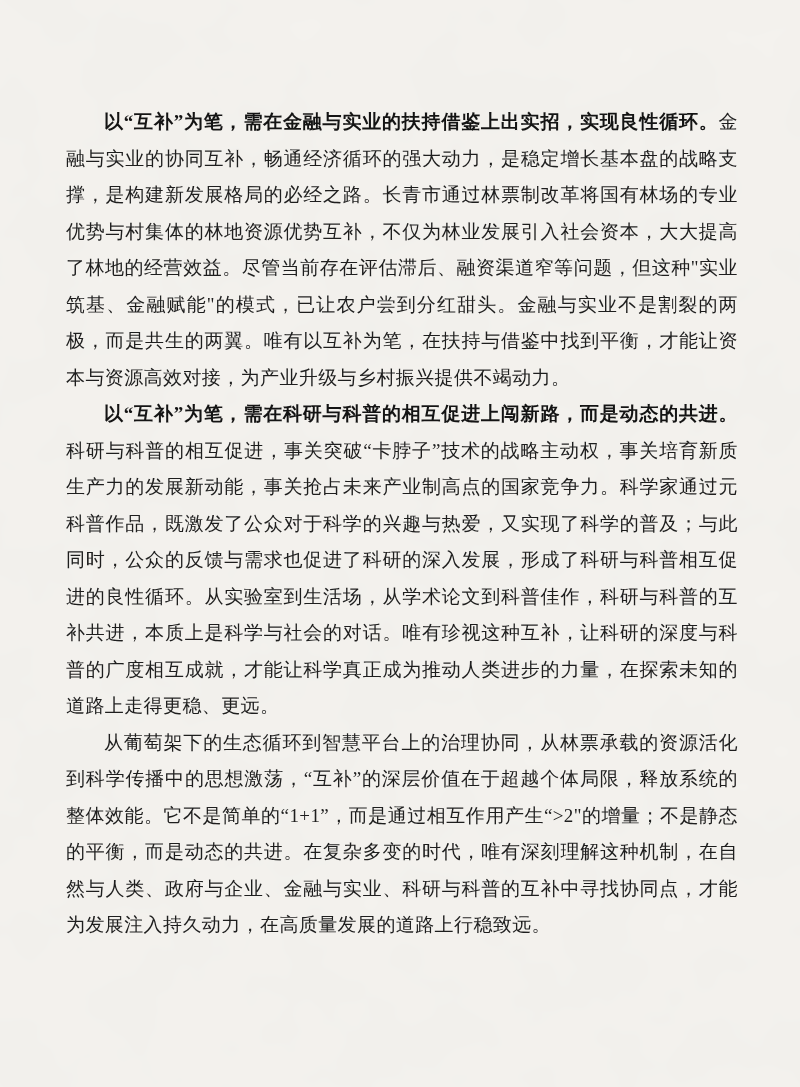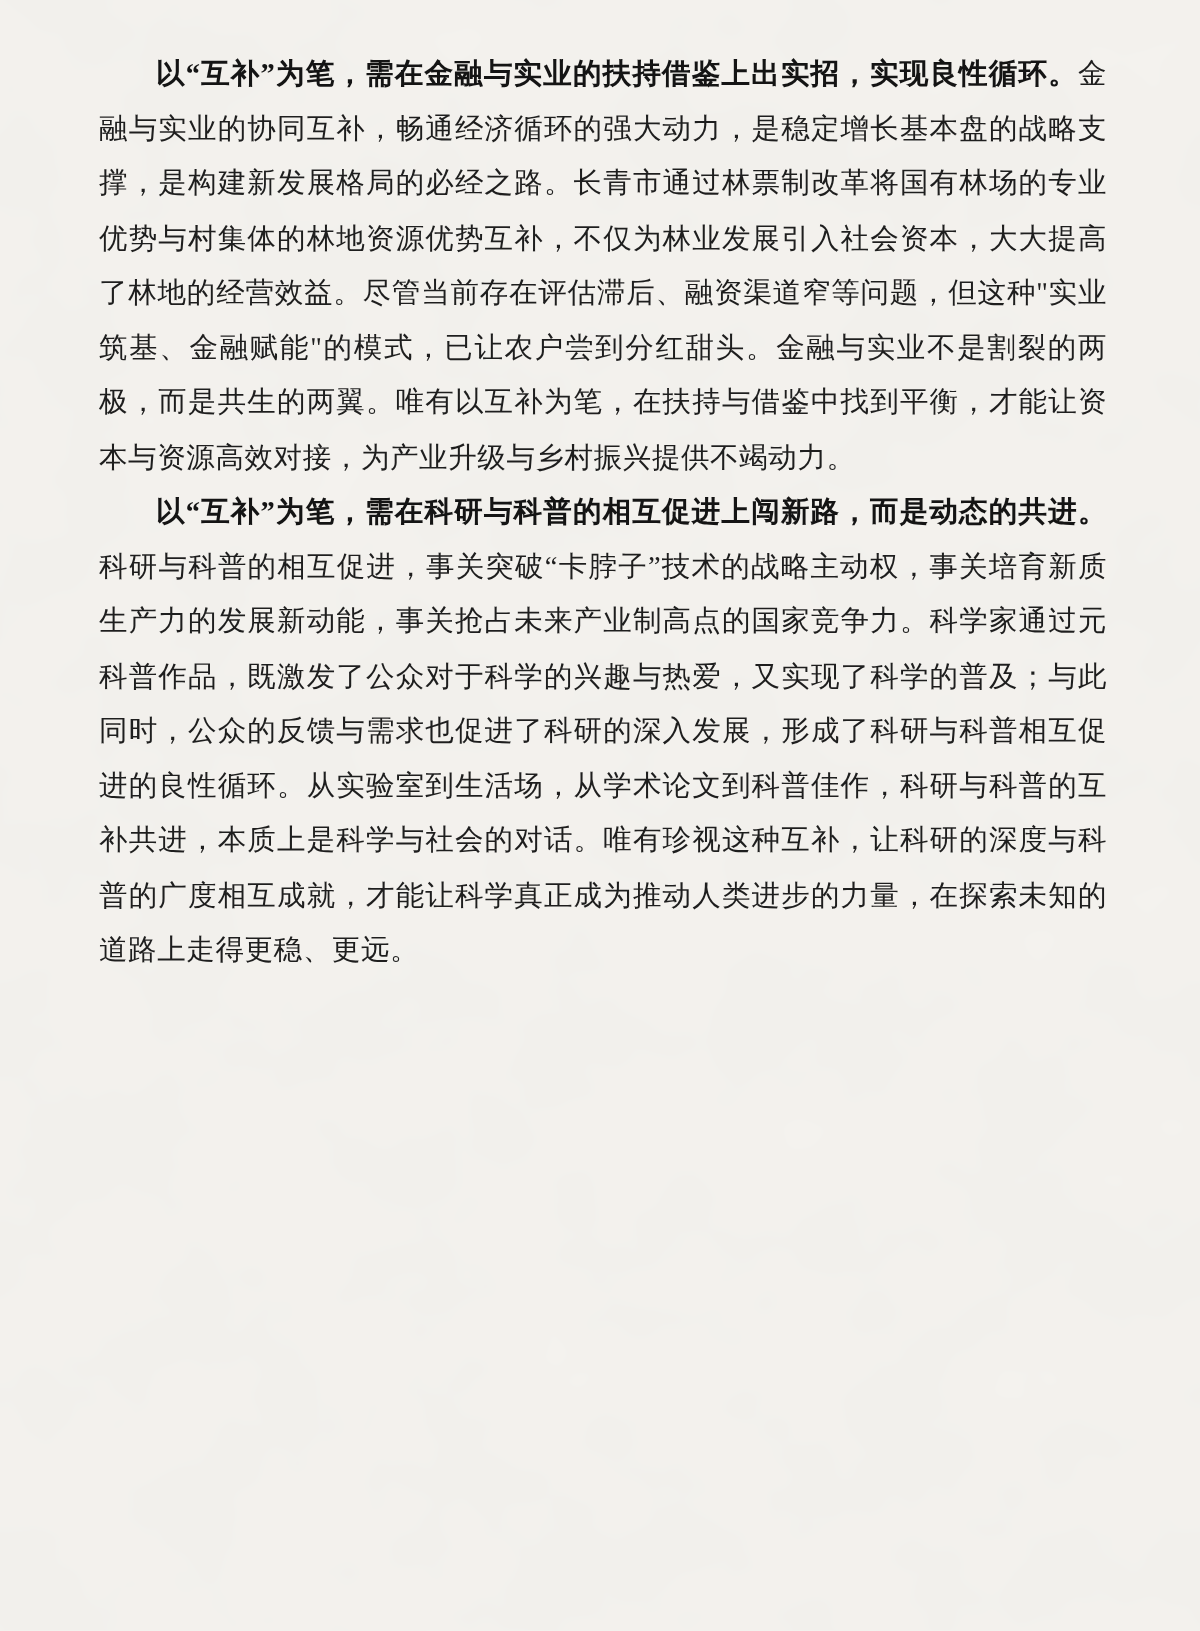--- a/index.html
+++ b/index.html
@@ -19,21 +19,21 @@
     top: 0;
     left: 0;
     z-index: 0;
     pointer-events: none;
   }
   .doc-content {
     position: relative;
     z-index: 1;
     box-sizing: border-box;
     width: 800px;
-    padding: 32px 62px 0 66px;
+    padding: 104px 62px 0 66px;
     color: #1e1e1e;
     font-size: 19px;
     line-height: 36.5px;
     text-align: justify;
     letter-spacing: 0.4px;
   }
   .doc-paragraph {
     margin: 0;
     text-indent: 2em;
   }
@@ -57,13 +57,14 @@
     </filter>
   </defs>
   <rect width="800" height="1087" fill="#f4f2ee"></rect>
   <rect width="800" height="1087" filter="url(#fibers)"></rect>
   <rect width="800" height="1087" filter="url(#grain)"></rect>
 </svg>
 
 <main class="doc-content">
   <p class="doc-paragraph"><span class="para-lead">以“互补”为笔，需在金融与实业的扶持借鉴上出实招，实现良性循环。</span><span>金融与实业的协同互补，畅通经济循环的强大动力，是稳定增长基本盘的战略支撑，是构建新发展格局的必经之路。长青市通过林票制改革将国有林场的专业优势与村集体的林地资源优势互补，不仅为林业发展引入社会资本，大大提高了林地的经营效益。尽管当前存在评估滞后、融资渠道窄等问题，但这种"实业筑基、金融赋能"的模式，已让农户尝到分红甜头。金融与实业不是割裂的两极，而是共生的两翼。唯有以互补为笔，在扶持与借鉴中找到平衡，才能让资本与资源高效对接，为产业升级与乡村振兴提供不竭动力。</span></p>
   <p class="doc-paragraph"><span class="para-lead">以“互补”为笔，需在科研与科普的相互促进上闯新路，而是动态的共进。</span><span>科研与科普的相互促进，事关突破“卡脖子”技术的战略主动权，事关培育新质生产力的发展新动能，事关抢占未来产业制高点的国家竞争力。科学家通过元科普作品，既激发了公众对于科学的兴趣与热爱，又实现了科学的普及；与此同时，公众的反馈与需求也促进了科研的深入发展，形成了科研与科普相互促进的良性循环。从实验室到生活场，从学术论文到科普佳作，科研与科普的互补共进，本质上是科学与社会的对话。唯有珍视这种互补，让科研的深度与科普的广度相互成就，才能让科学真正成为推动人类进步的力量，在探索未知的道路上走得更稳、更远。</span></p>
+  <p class="doc-paragraph"><span class="para-lead"></span><span>从葡萄架下的生态循环到智慧平台上的治理协同，从林票承载的资源活化到科学传播中的思想激荡，“互补”的深层价值在于超越个体局限，释放系统的整体效能。它不是简单的“1+1”，而是通过相互作用产生“&gt;2"的增量；不是静态的平衡，而是动态的共进。在复杂多变的时代，唯有深刻理解这种机制，在自然与人类、政府与企业、金融与实业、科研与科普的互补中寻找协同点，才能为发展注入持久动力，在高质量发展的道路上行稳致远。</span></p>
 </main>
 
 </body></html>

